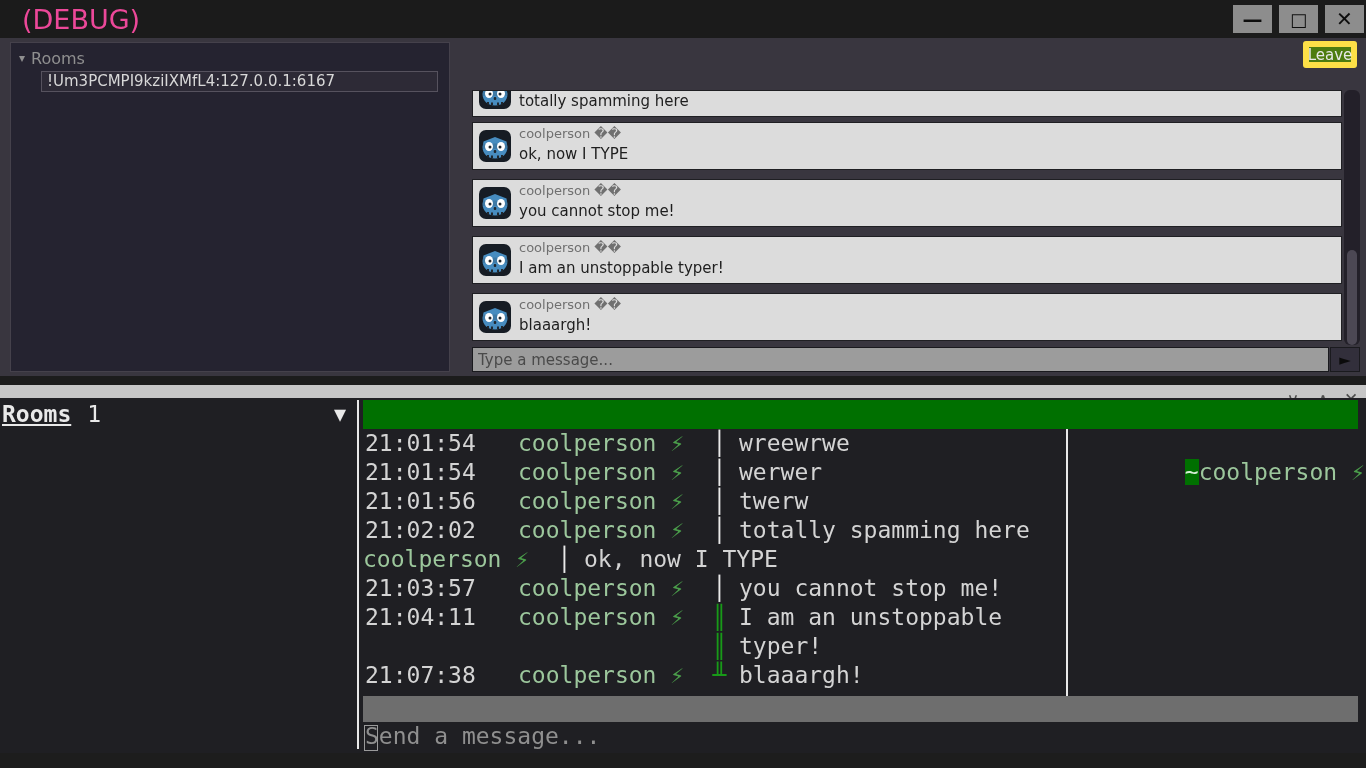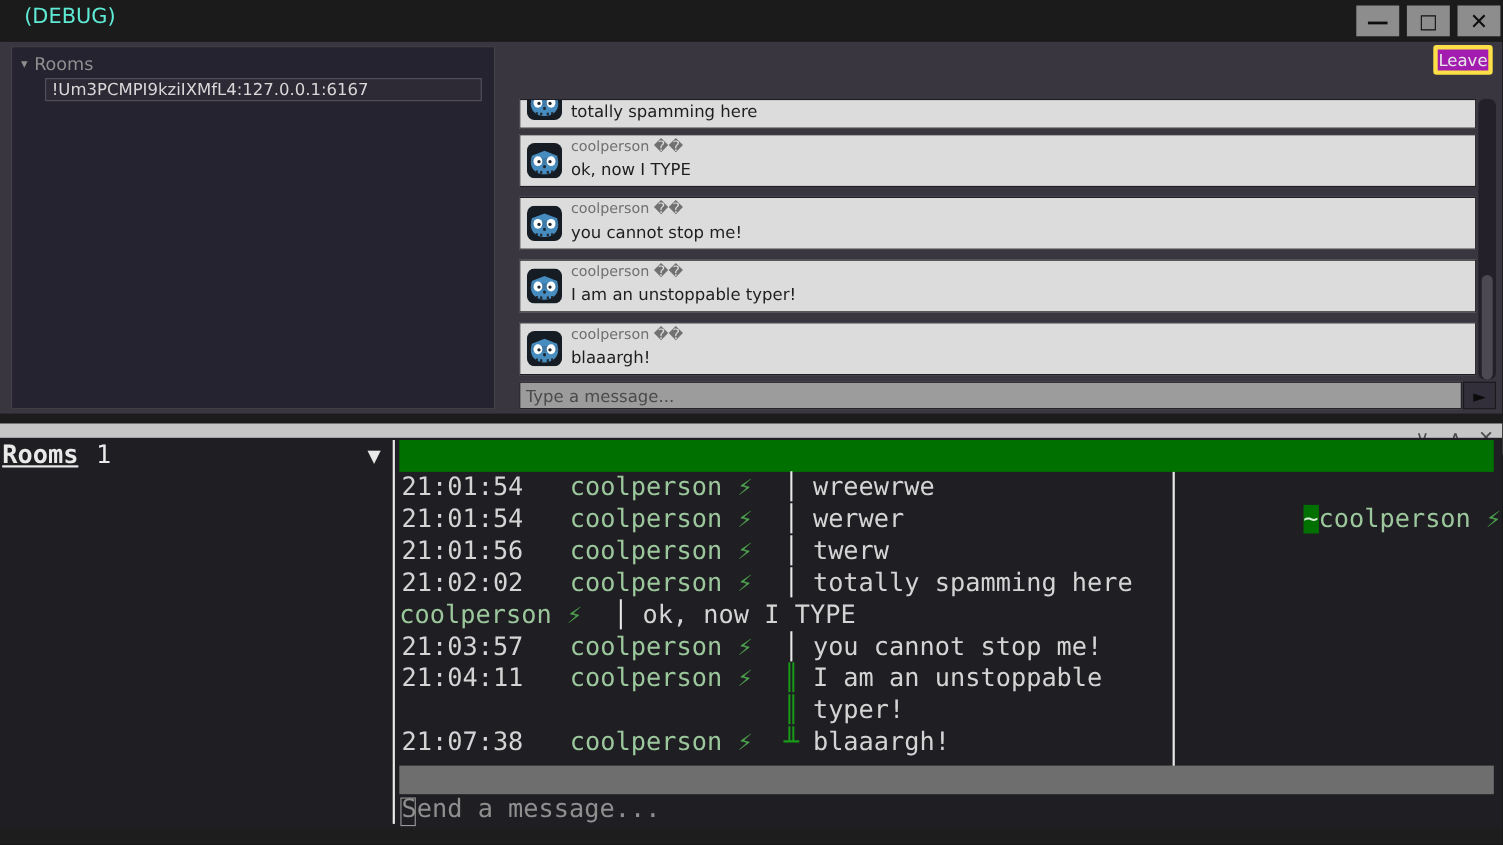--- a/index.html
+++ b/index.html
@@ -4,21 +4,21 @@
 <style>
   * { margin:0; padding:0; box-sizing:border-box; }
   html,body { background:#141414; }
   #screen {
     position:relative; width:1366px; height:768px; overflow:hidden;
     background:#1d1d1d; font-family:"DejaVu Sans", sans-serif;
   }
 
   
   .gd-titlebar { position:absolute; left:0; top:0; width:1366px; height:38px; background:#1b1b1b; }
-  .gd-title { position:absolute; left:22px; top:4px; font-size:19px; color:#5eead4; }
+  .gd-title { position:absolute; left:22px; top:4px; font-size:27px; color:#ec4899; }
   .win-btn {
     position:absolute; top:5px; width:39px; height:28px; background:#8d8d8d;
     display:flex; align-items:center; justify-content:center;
     color:#0d0d0d; font-weight:bold; cursor:default;
   }
   .win-btn.min { left:1233px; font-size:20px; }
   .win-btn.max { left:1279px; font-size:18px; }
   .win-btn.cls { left:1325px; font-size:20px; }
 
   .gd-content { position:absolute; left:0; top:38px; width:1366px; height:347px; background:#39363f; }
@@ -31,21 +31,21 @@
   .tree-arrow { display:inline-block; margin-right:6px; font-size:12px; vertical-align:2px; color:#8f8f8f; }
   .room-item {
     position:absolute; left:30px; top:28px; width:397px; height:21px;
     background:#2d2a36; border:1px solid #56525e; color:#d8d8d8;
     font-size:15px; line-height:19px; padding-left:5px; overflow:hidden; white-space:nowrap;
   }
 
   .chat-panel { position:absolute; left:460px; top:0; width:906px; height:338px; }
   .leave-btn {
     position:absolute; right:9px; top:3px; width:54px; height:27px;
-    background:#a21caf; border:4px solid #fde047; border-radius:3px;
+    background:#4d7c0f; border:6px solid #fde047; border-radius:3px;
     color:#e8e8e8; font-size:15px; display:flex; align-items:center; justify-content:center; cursor:default;
   }
   .msg-viewport { position:absolute; left:12px; top:52px; width:870px; height:255px; overflow:hidden; }
   .msg-card {
     position:relative; width:870px; height:48px; background:#dcdcdc;
     border:1px solid #1f1f23; margin-bottom:9px; overflow:hidden;
   }
   .msg-card.cut { height:27px; margin-bottom:5px; }
   .msg-card.cut .card-inner { top:-21px; }
   .card-inner { position:absolute; left:0; top:0; width:100%; height:48px; }

